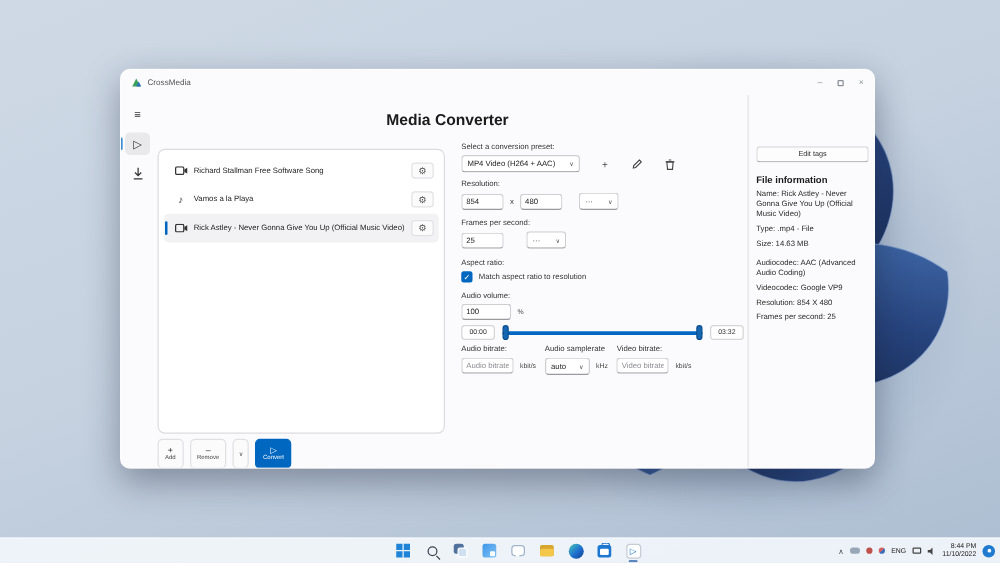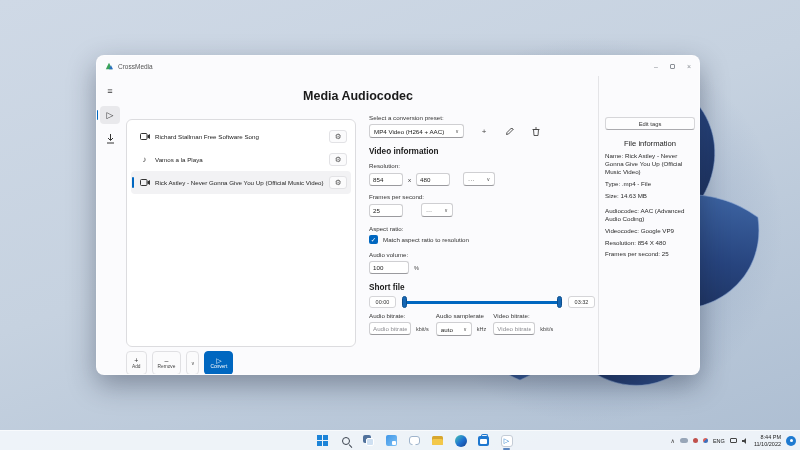--- a/index.html
+++ b/index.html
@@ -78,21 +78,21 @@
   .handle.start { left:0; }
   .handle.end { right:0; }
   .bitrate-grid { display:flex; gap:7px; margin-top:4px; }
   .bit-col .lbl { margin-bottom:3px; white-space:nowrap; }
   .unit { font-size:5.5px; color:#444; }
 
   
   .info-panel { position:absolute; left:501px; top:20px; bottom:0; width:103px; border-left:1px solid #e4e4e7; padding:0 6px; }
   .edit-tags { margin-top:41px; width:100%; height:13px; border:1px solid #d6d6d9; border-bottom-color:#ababaf;
     background:#fdfdfe; border-radius:3px; font-size:5.8px; color:#333; display:flex; align-items:center; justify-content:center; }
-  .fi-head { margin-top:9px; font-size:7.6px; font-weight:400; color:#1b1b1b;text-align:center; }
+  .fi-head { margin-top:9px; font-size:7.6px; font-weight:700; color:#1b1b1b; }
   .fi-field { margin-top:4px; font-size:6.2px; color:#2a2a2a; line-height:1.28; }
   .fi-field.gap { margin-top:7px; }
 
   
   .taskbar { position:absolute; left:0; bottom:0; width:800px; height:20px;
     background:rgba(242,246,251,.92); border-top:1px solid rgba(255,255,255,.6);
     display:flex; align-items:center; }
   .tb-center { position:absolute; left:315px; display:flex; gap:8px; align-items:center; height:20px; }
   .tb-icon { position:relative; width:15px; height:16px; display:flex; align-items:center; justify-content:center; }
   .win-logo { display:grid; grid-template-columns:5px 5px; grid-template-rows:5px 5px; gap:1px; }
@@ -179,21 +179,21 @@
         <span>▷</span>
       </div>
       <div class="nav-btn">
         <svg width="9" height="10" viewBox="0 0 9 10">
           <path d="M4.5 0 V6 M2 4 L4.5 6.5 L7 4" stroke="#333" stroke-width="1" fill="none"></path>
           <path d="M1 9 H8" stroke="#333" stroke-width="1"></path>
         </svg>
       </div>
     </div>
 
-    <div class="page-title">Media Audiocodec</div>
+    <div class="page-title">Media Converter</div>
 
     <div class="file-list">
       <div class="file-row">
         <span class="ficon">
           <svg width="10" height="7" viewBox="0 0 10 7">
               <rect x="0.5" y="0.5" width="6.5" height="6" rx="1" fill="none" stroke="#333" stroke-width="1"></rect>
               <path d="M7.5 2.5 L10 1 V6 L7.5 4.5 Z" fill="#333"></path>
             </svg>
         </span>
         <span class="flabel">Richard Stallman Free Software Song</span>
@@ -257,21 +257,20 @@
             </svg>
         </span>
         <span class="icon-btn" style="margin-left:7px;">
           <svg width="8" height="9" viewBox="0 0 8 9">
               <path d="M1.5 2.5 H6.5 L6 8.5 H2 Z" fill="none" stroke="#444" stroke-width="0.9"></path>
               <path d="M0.5 2.5 H7.5 M3 1 H5" stroke="#444" stroke-width="0.9" fill="none"></path>
             </svg>
         </span>
       </div>
 
-      <div class="h2" style="margin-top:9px;">Video information</div>
 
       <div class="lbl" style="margin-top:6px;">Resolution:</div>
       <div class="row">
         <input class="tinput" style="width: 34px;" value="854">
         <span class="lbl" style="margin:0;">x</span>
         <input class="tinput" style="width: 34px;" value="480">
         <div class="dropdown" style="width:32px; margin-left:8px;">
           <span>···</span>
           <span class="dd-chev">∨</span>
         </div>
@@ -293,21 +292,20 @@
           </span>
         <span class="lbl" style="margin:0;">Match aspect ratio to resolution</span>
       </div>
 
       <div class="lbl" style="margin-top:7px;">Audio volume:</div>
       <div class="row">
         <input class="tinput" style="width: 40px;" value="100">
         <span class="unit">%</span>
       </div>
 
-      <div class="h2" style="margin-top:9px;">Short file</div>
       <div class="slider-row">
         <span class="time-box">00:00</span>
         <div class="slider">
           <div class="track"></div>
           <div class="handle start"></div>
           <div class="handle end"></div>
         </div>
         <span class="time-box">03:32</span>
       </div>
 

